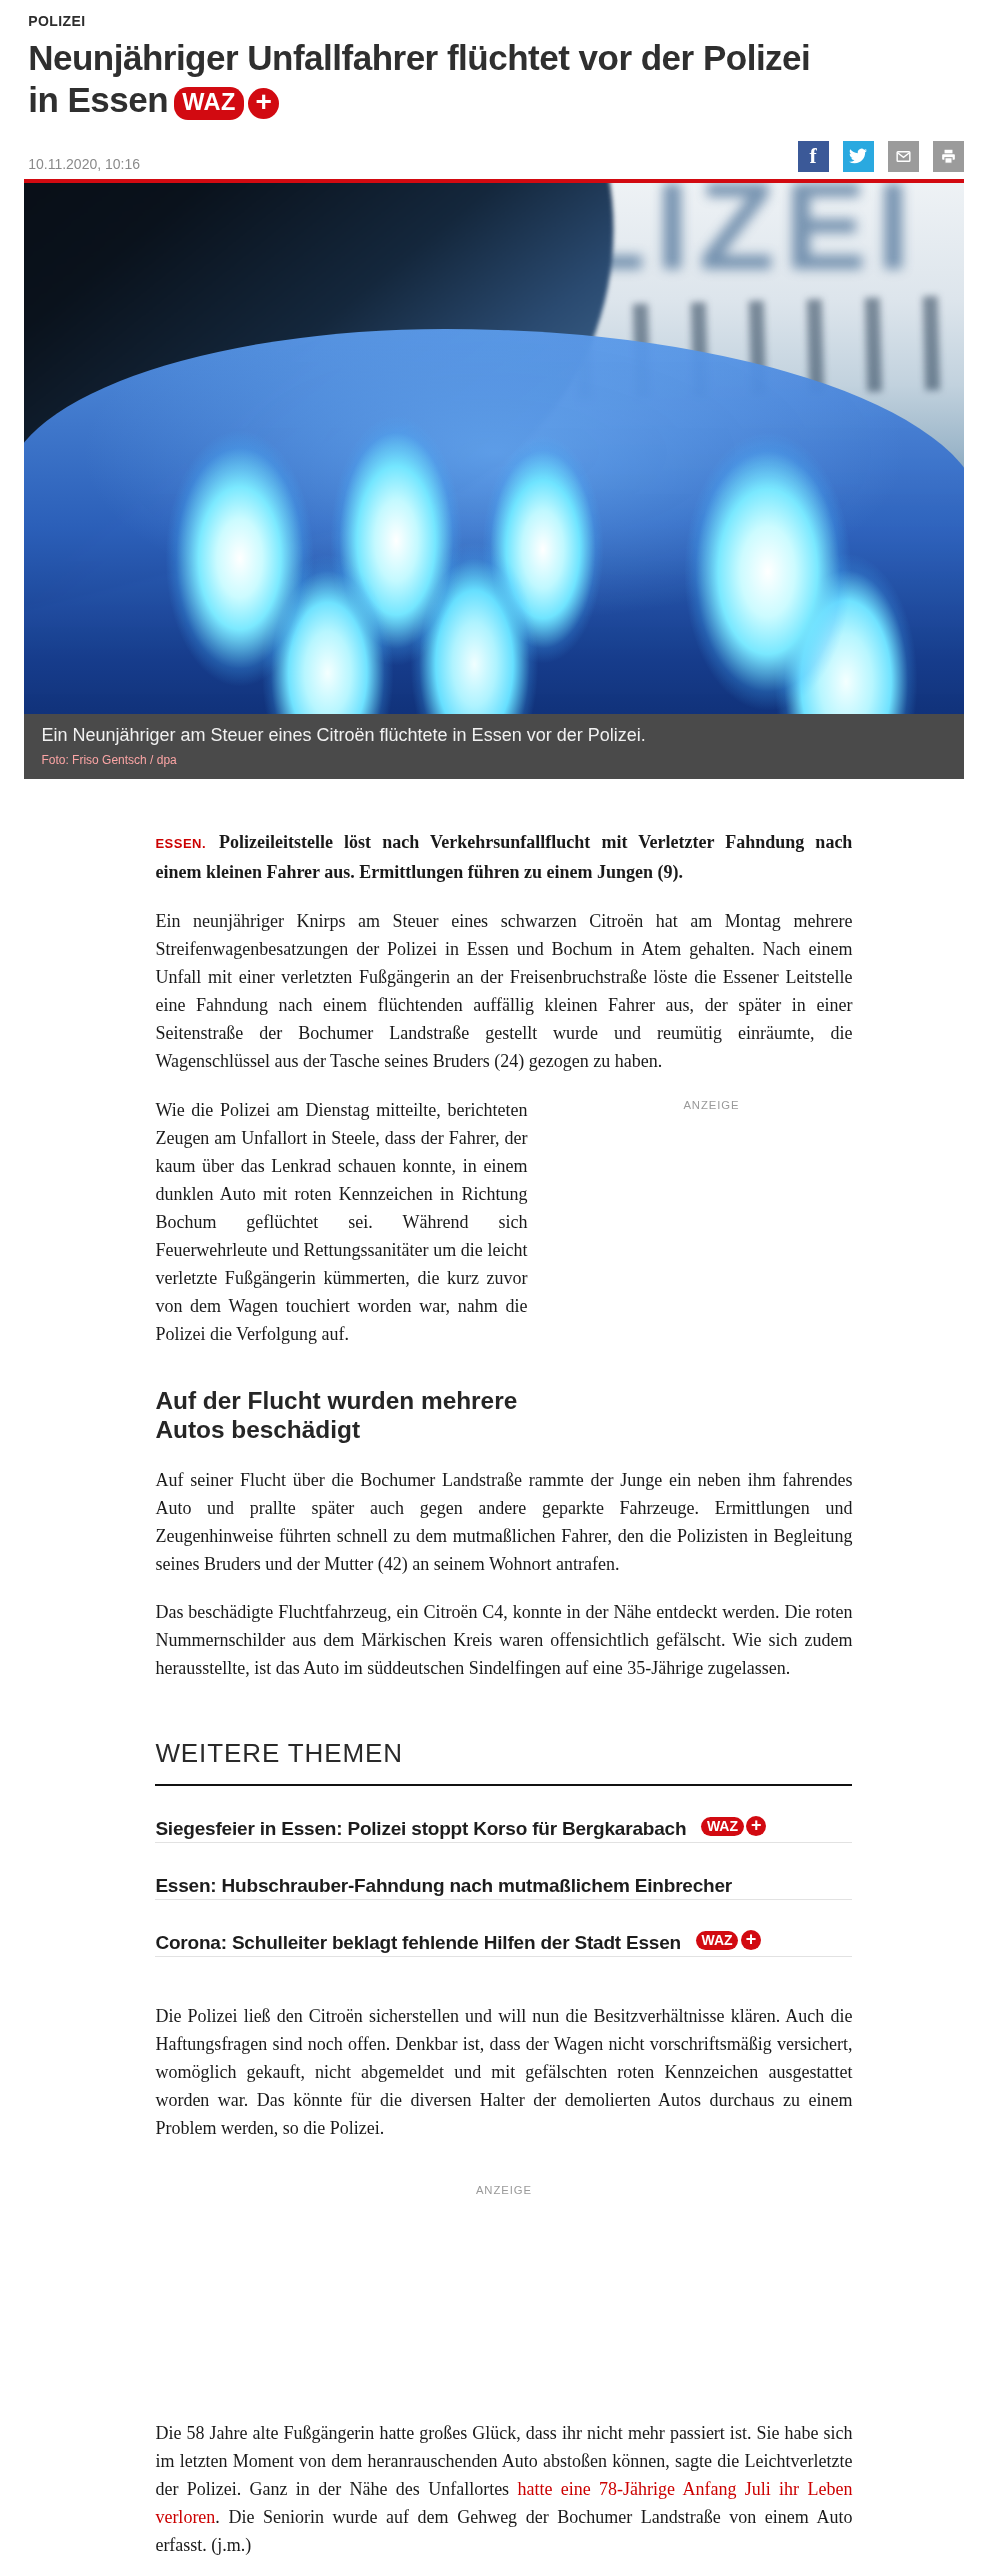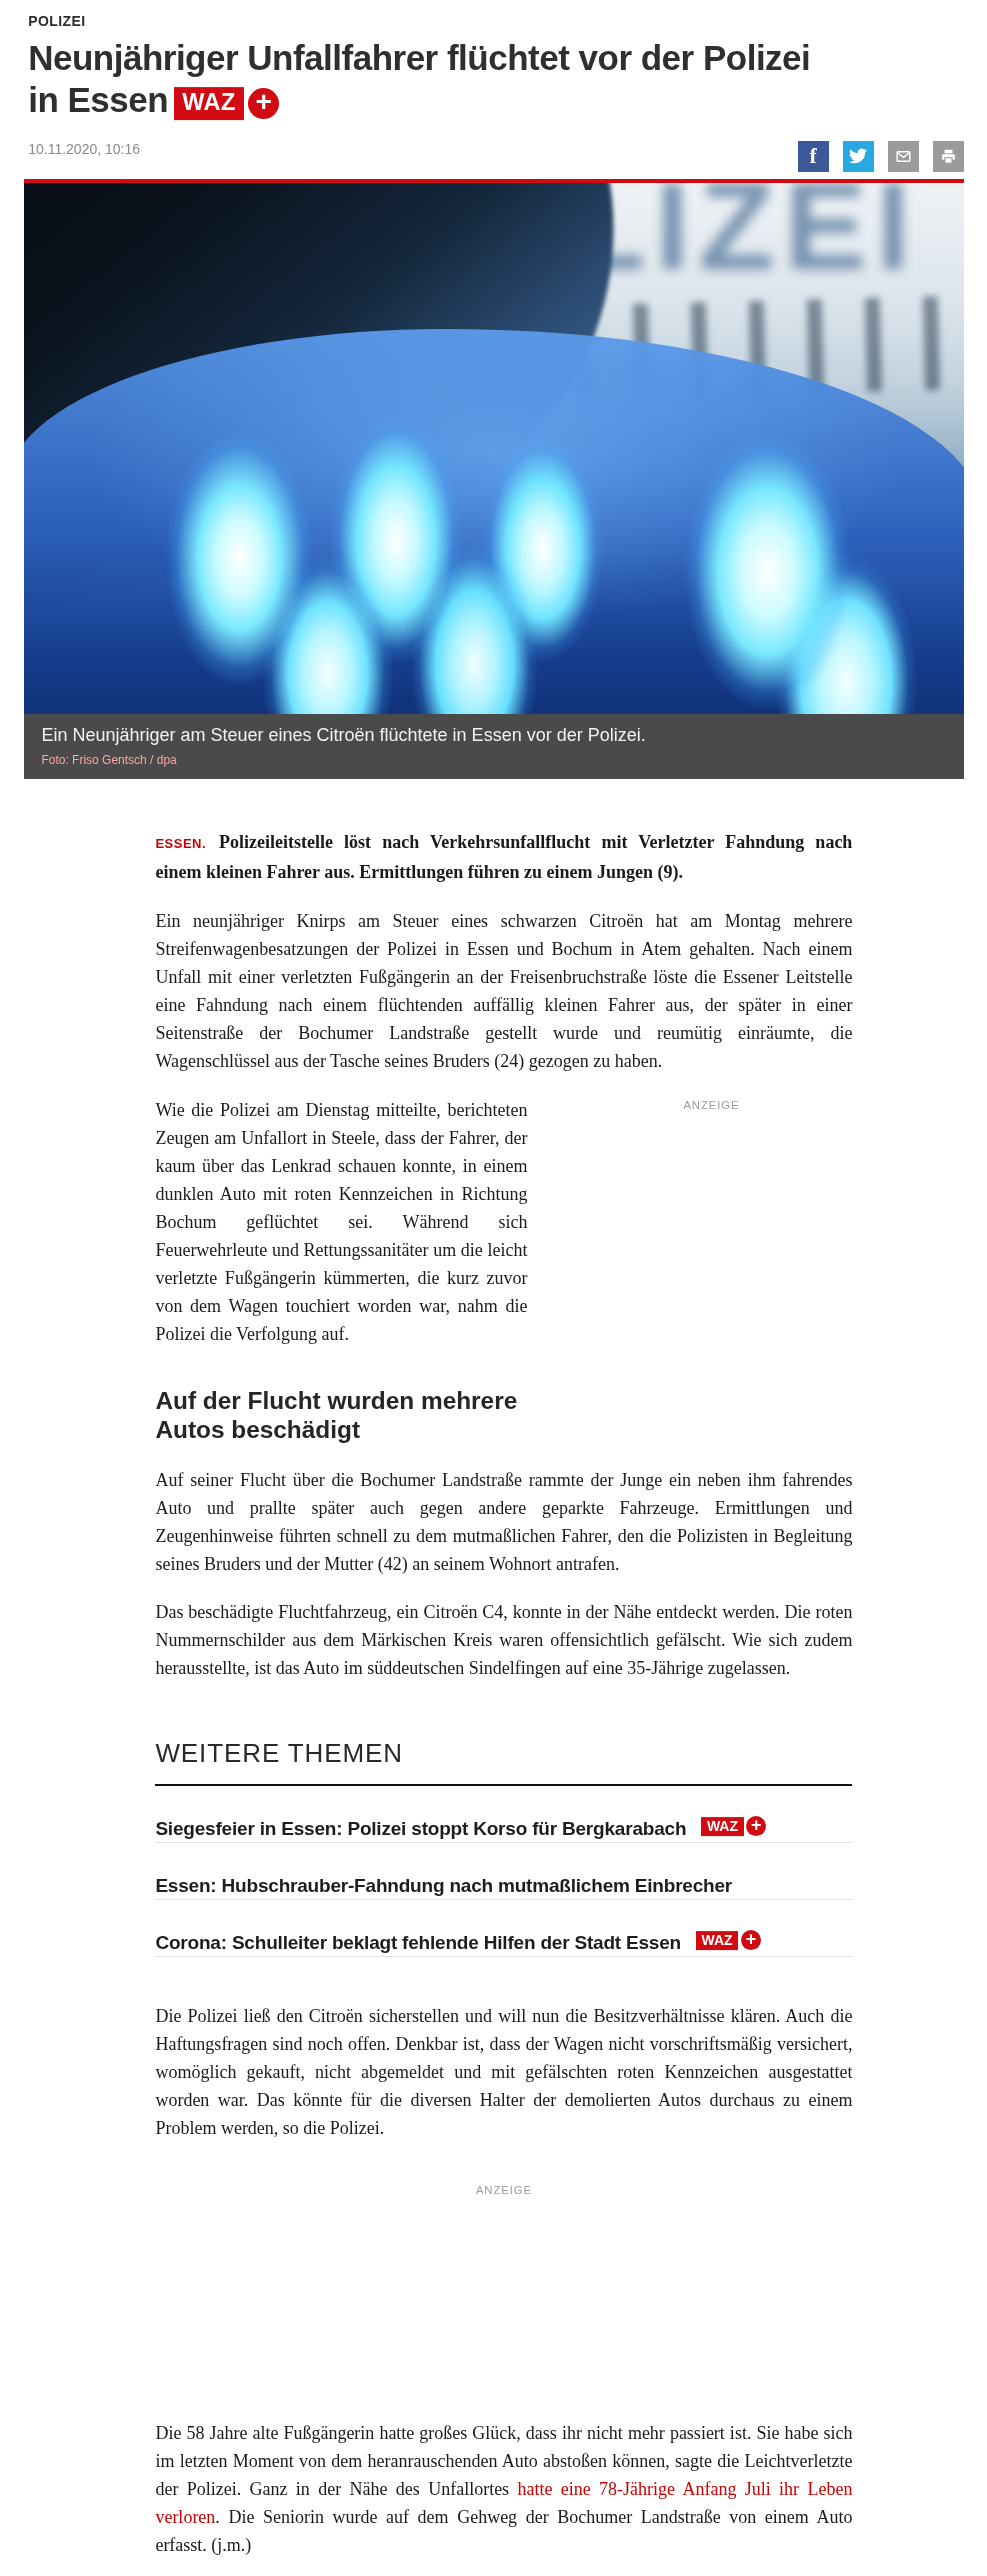--- a/index.html
+++ b/index.html
@@ -21,33 +21,33 @@
     font-family:"Liberation Sans", sans-serif; font-weight:700;
     font-size:35px; line-height:1.22; letter-spacing:-0.5px; color:#2f2f2f;
     width:789px; margin:7.5px 0 0 3.8px;
   }
   .waz-badge {
     display:inline-flex; align-items:center; vertical-align:baseline;
     transform:translateY(-1.9px); margin-left:5.6px; white-space:nowrap;
   }
   .waz-box {
     background:#d20a11; color:#fff; font-family:"Liberation Sans",sans-serif;
-    font-weight:700; display:inline-block;
+    font-weight:700; display:inline-block;border-radius:14px;
   }
   .waz-circle {
     background:#d20a11; color:#fff; border-radius:50%;
     display:inline-flex; align-items:center; justify-content:center;
     font-family:"Liberation Sans",sans-serif; font-weight:700;
   }
   .waz-badge.large .waz-box { font-size:23.5px; padding:0.9px 8.4px 2.8px; letter-spacing:0.5px; }
   .waz-badge.large .waz-circle { width:31px; height:31px; font-size:28px; margin-left:3.8px; padding-bottom:1.9px;}
   .waz-badge.small .waz-box { font-size:14px; padding:0.9px 5.6px 1.9px; }
   .waz-badge.small .waz-circle { width:20px; height:20px; font-size:18px; margin-left:2.8px; padding-bottom:0.9px;}
 
-  .meta-row { display:flex; justify-content:space-between; margin:19px 0 7.5px; }
+  .meta-row { display:flex; justify-content:space-between; align-items:flex-end; margin:19px 0 7.5px; }
   .date { font-family:"Liberation Sans",sans-serif; font-size:14px; color:#8a8a8a; margin-left:3.8px; }
   .share-row { display:flex; gap:14px; }
   .share-btn { width:31px; height:31px; display:flex; align-items:center; justify-content:center; cursor:pointer; }
   .share-btn.fb { background:#3b5998; }
   .share-btn.tw { background:#2aa9e0; }
   .share-btn.gray { background:#9b9b9b; }
   .share-btn span.fb-f { color:#fff; font-family:"Liberation Serif",serif; font-weight:700; font-size:21.6px; line-height:1; }
   .red-rule { height:3.8px; background:#d20a11; }
 
   

